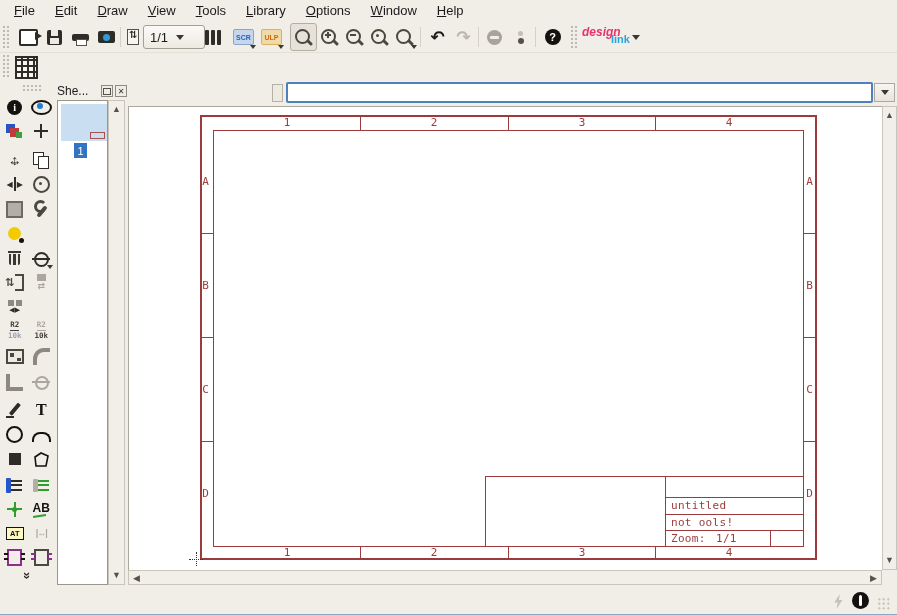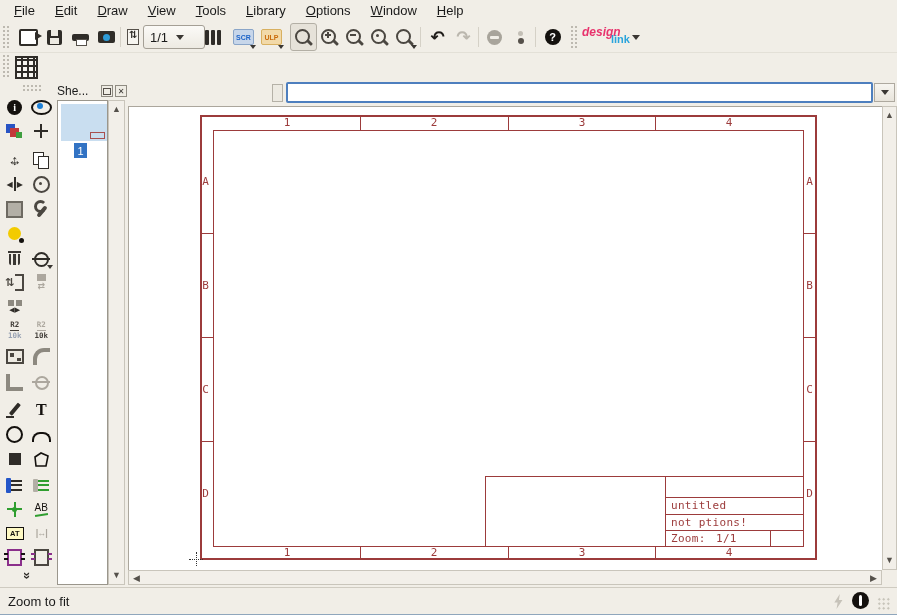--- a/index.html
+++ b/index.html
@@ -128,21 +128,21 @@
   .li-bus,.li-net{position:relative;width:17px;height:15px;}
   .li-bus::before{content:"";position:absolute;left:0;top:0;width:5px;height:15px;background:#2456C8;border-radius:1px;}
   .li-bus i,.li-net i{position:absolute;left:5px;width:11px;height:2px;background:#2F2C28;}
   .li-net::before{content:"";position:absolute;left:0;top:1px;width:5px;height:13px;background:#B3AFA6;border-radius:1px;}
   .li-net i{background:#2F9E2F;}
   .li-junction{width:15px;height:15px;position:relative;}
   .li-junction::before{content:"";position:absolute;left:0;top:6.5px;width:15px;height:2px;background:#2F9E2F;}
   .li-junction::after{content:"";position:absolute;left:6.5px;top:0;width:2px;height:15px;background:#2F9E2F;}
   .li-junction i{position:absolute;left:5px;top:5px;width:5px;height:5px;border-radius:50%;background:#2F9E2F;}
   .li-label{display:flex;flex-direction:column;align-items:flex-start;line-height:1;}
-  .li-label .ab{font-size:10px;font-weight:normal;color:#14110E;}
+  .li-label .ab{font-size:12px;font-weight:bold;color:#14110E;}
   .li-label i{width:13px;height:2px;background:#2F9E2F;transform:rotate(-8deg);margin-top:1px;}
   .li-attr{width:16px;height:11px;border:1.5px solid #14110E;background:#fef9c3;color:#14110E;font-size:7.5px;font-weight:bold;display:flex;align-items:center;justify-content:center;}
   .li-dim{font-size:9px;color:#ACA79E;font-weight:bold;letter-spacing:-1px;}
   .li-module,.li-port{width:11px;height:13px;position:relative;}
   .li-module{border:2px solid #8B2F8B;}
   .li-port{border:2px solid #4B4741;}
   .li-module i,.li-port i{position:absolute;width:4px;height:2px;background:#14110E;}
   .li-port i{background:#8B2F8B;}
   .pinL1{left:-5px;top:2px;}.pinL2{left:-5px;top:7px;}.pinR1{right:-5px;top:2px;}.pinR2{right:-5px;top:7px;}
   .li-expand{font-size:13px;font-weight:bold;color:#2F2C28;transform:rotate(90deg);line-height:1;}
@@ -581,35 +581,32 @@
     <span class="frlabel" style="left:803px;top:383px;width:13px;">C</span>
     <span class="frlabel" style="left:803px;top:487px;width:13px;">D</span>
 
     <div class="fr" style="left:485px;top:476px;width:181px;height:71px;"></div>
     <div class="fr" style="left:665px;top:476px;width:139px;height:71px;"></div>
     <div class="frline" style="left:665px;top:497px;width:139px;height:1px;"></div>
     <div class="frline" style="left:665px;top:514px;width:139px;height:1px;"></div>
     <div class="frline" style="left:665px;top:530px;width:139px;height:1px;"></div>
     <div class="frline" style="left:770px;top:530px;width:1px;height:17px;"></div>
     <span class="frtext" style="left:671px;top:499px;">untitled</span>
-    <span class="frtext" style="left:671px;top:516px;">not ptions!</span>
+    <span class="frtext" style="left:671px;top:516px;">not ools!</span>
     <span class="frtext" style="left:671px;top:532px;">Zoom:</span>
     <span class="frtext" style="left:716px;top:532px;">1/1</span>
     <div class="origin"></div>
   </div>
 
   <div class="vscroll" style="left:882px;top:106px;width:15px;height:464px;">
     <span class="scroll-arrow" style="top:4px;">▲</span>
     <span class="scroll-arrow" style="bottom:4px;">▼</span>
   </div>
   <div class="hscroll" style="left:128px;top:570px;width:754px;height:15px;">
     <span class="scroll-arrow" style="left:4px;">◀</span>
     <span class="scroll-arrow" style="right:4px;left:auto;">▶</span>
   </div>
 
-  <div class="statusbar">
-    <span>Zoom to fit</span>
-  </div>
   <span class="bolt"></span>
   <span class="alert"></span>
   <span class="grip"></span>
 
 </div>
 
 </body></html>

